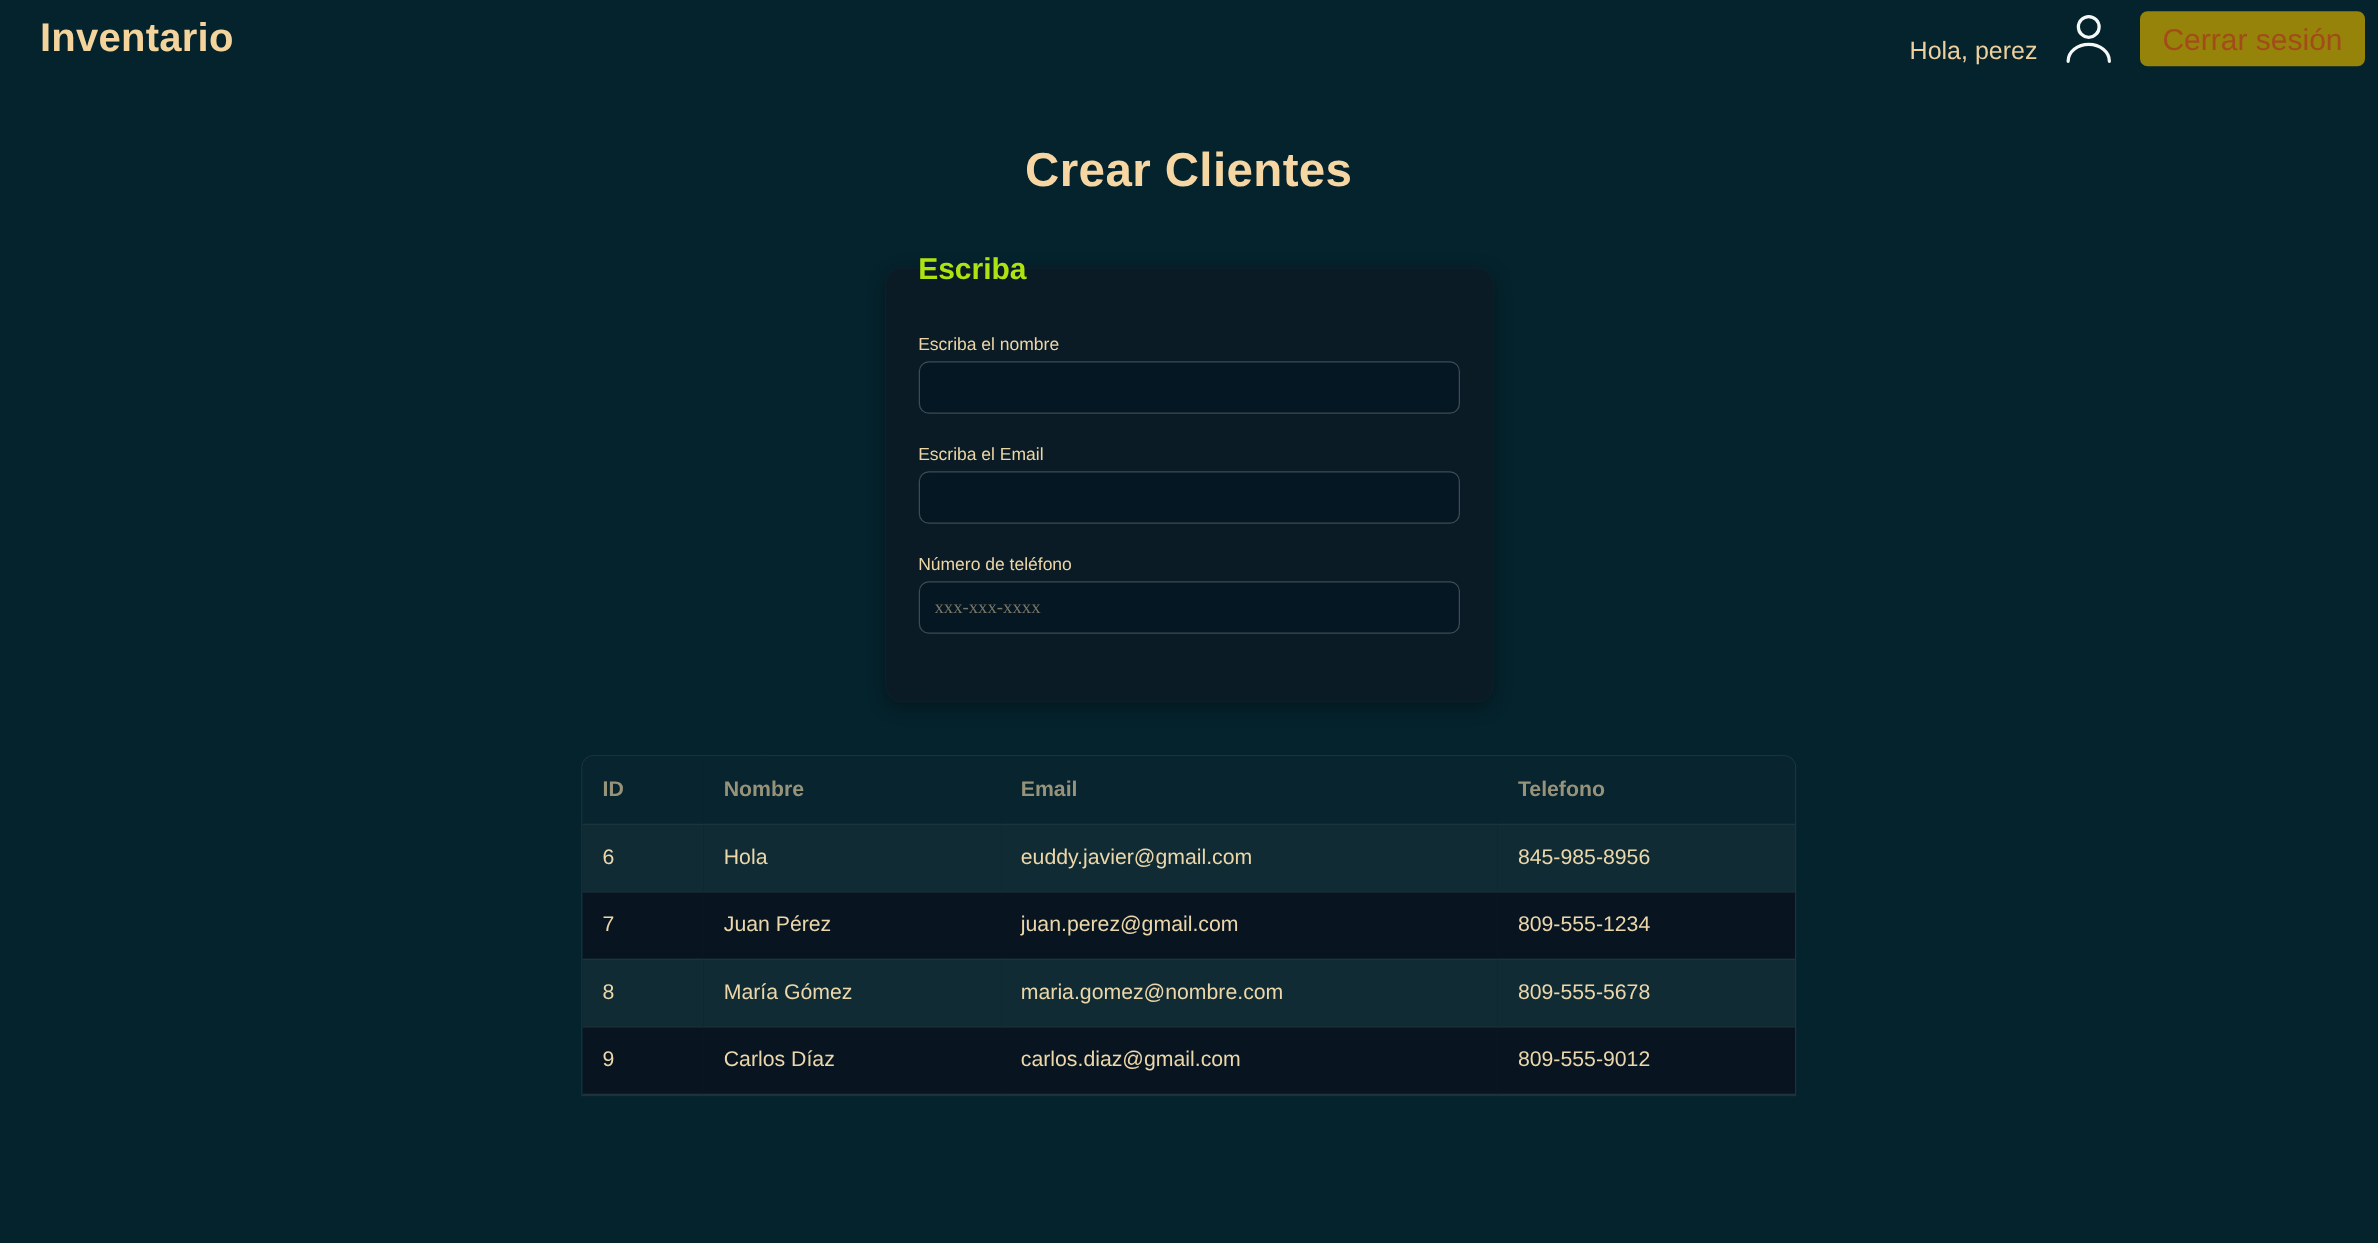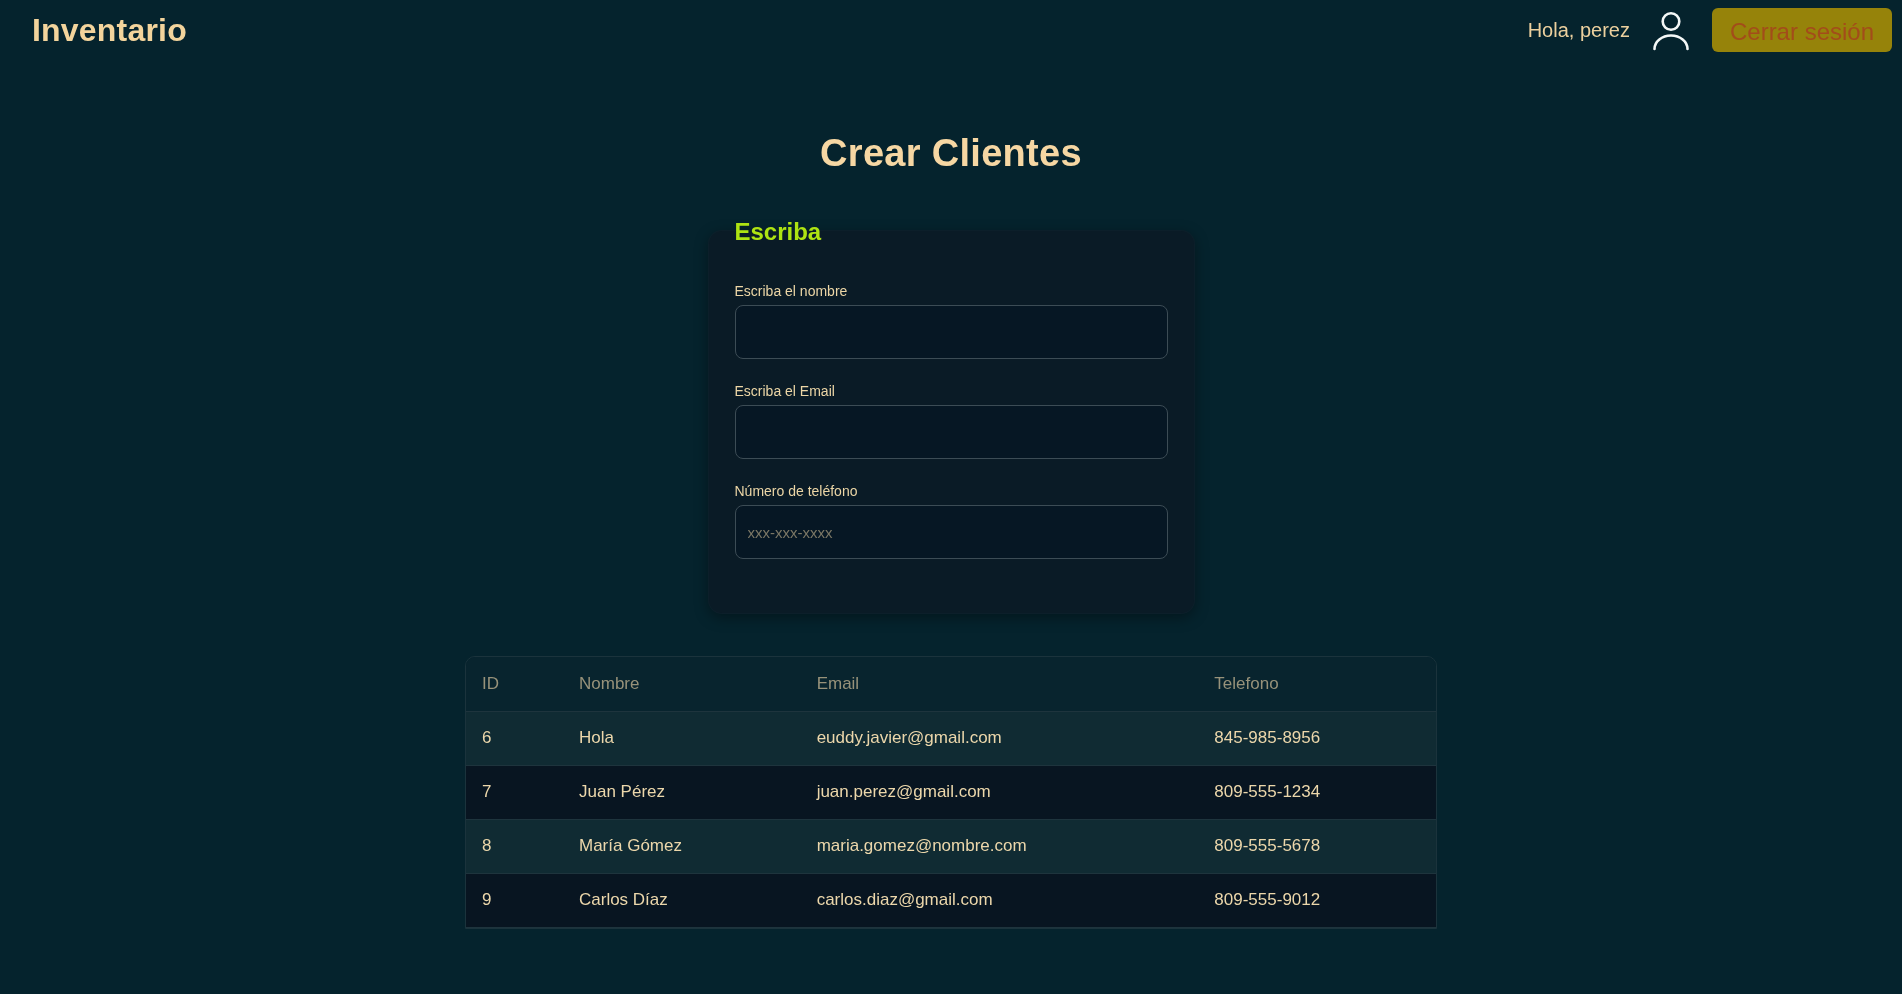--- a/index.html
+++ b/index.html
@@ -20,21 +20,21 @@
   }
   .brand {
     color: #f3d49c;
     font-size: 32px;
     font-weight: bold;
     letter-spacing: 0.2px;
     cursor: pointer;
   }
   .nav-right {
     display: flex;
-    align-items: center;
+    align-items: flex-end;
     gap: 18px;
   }
   .greeting {
     color: #ecd09e;
     font-size: 20px;
   }
   .user-icon-wrap {
     width: 46px; height: 46px;
     display: flex; align-items: center; justify-content: center;
   }
@@ -46,21 +46,21 @@
     font-family: inherit;
     font-size: 24px;
     padding: 10px 18px;
     min-width: 126px;
     height: 44px;
     cursor: pointer;
   }
 
   
   .page-title {
-    margin-top: 72px;
+    margin-top: 56px;
     text-align: center;
     color: #f6d7a3;
     font-size: 38px;
     font-weight: bold;
     letter-spacing: 0.3px;
   }
 
   
   .form-card {
     position: relative;
@@ -82,26 +82,26 @@
   }
   .field-group { margin-bottom: 24px; }
   .field-label {
     display: block;
     color: #ecd6a6;
     font-size: 14px;
     margin-bottom: 6px;
   }
   .field-input {
     width: 100%;
-    height: 54px;
+    height: 42px;
     background: #061724;
     border: 1px solid #3c4c55;
     border-radius: 8px;
     color: #ecd6a6;
-    font-family: Liberation Sans, sans-serif;
+    font-family: Liberation Serif, serif;
     font-size: 15px;
     padding: 0 12px;
     outline: none;
   }
   .field-input::placeholder { color: #7b7765; opacity: 1; }
   .save-btn {
     display: block;
     width: 100%;
     height: 42px;
     margin-top: 44px;
@@ -129,21 +129,21 @@
     table-layout: fixed;
   }
   table.clients col.c-id       { width: 10%; }
   table.clients col.c-nombre   { width: 24.5%; }
   table.clients col.c-email    { width: 41%; }
   table.clients col.c-telefono { width: 24.5%; }
   table.clients th {
     text-align: left;
     color: #97927a;
     font-size: 17px;
-    font-weight: normal;
+    font-weight: bold;
     height: 54px;
     padding: 0 16px;
     border-bottom: 1px solid #1e343d;
     background: #08242e;
   }
   table.clients td {
     color: #ecd7ab;
     font-size: 17px;
     height: 54px;
     padding: 0 16px;

